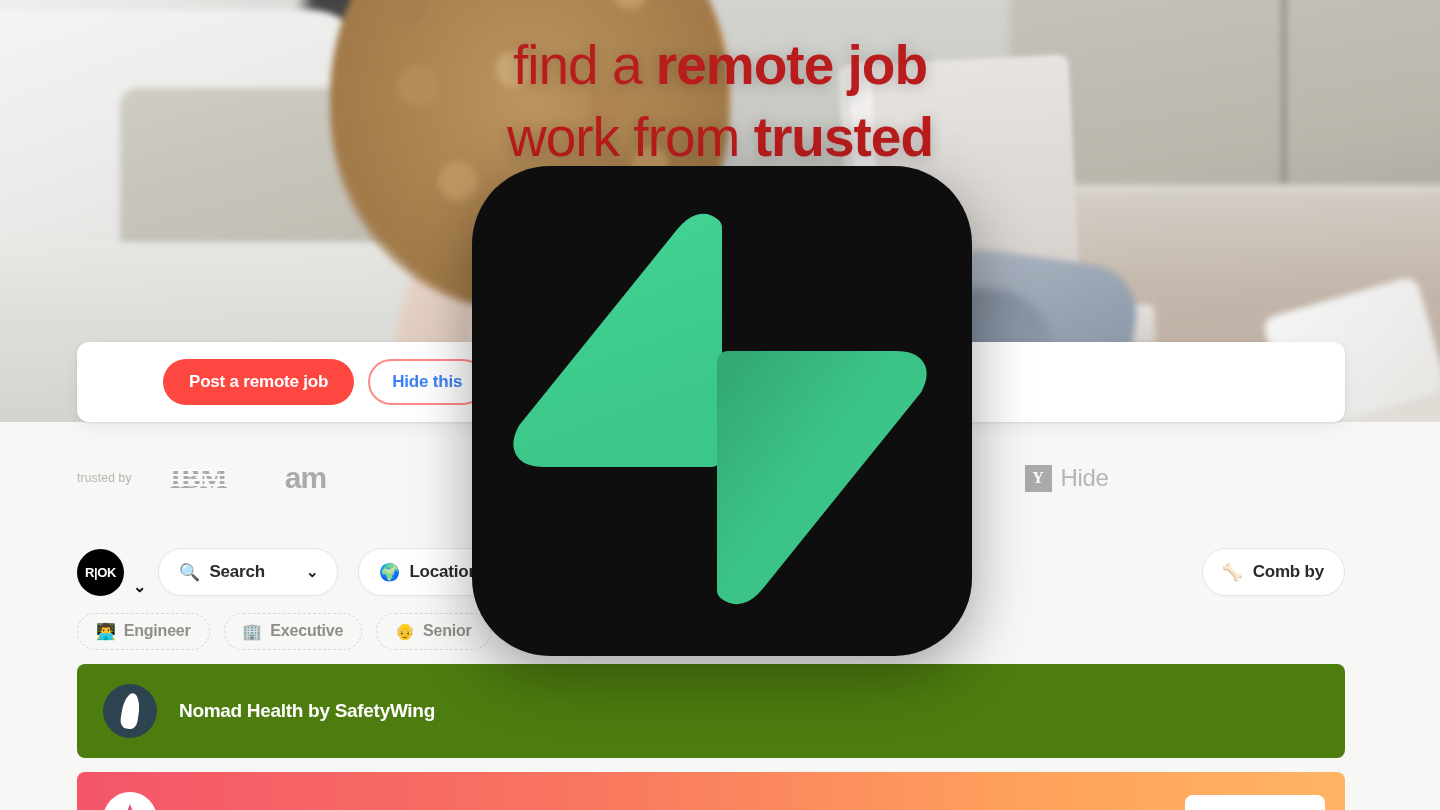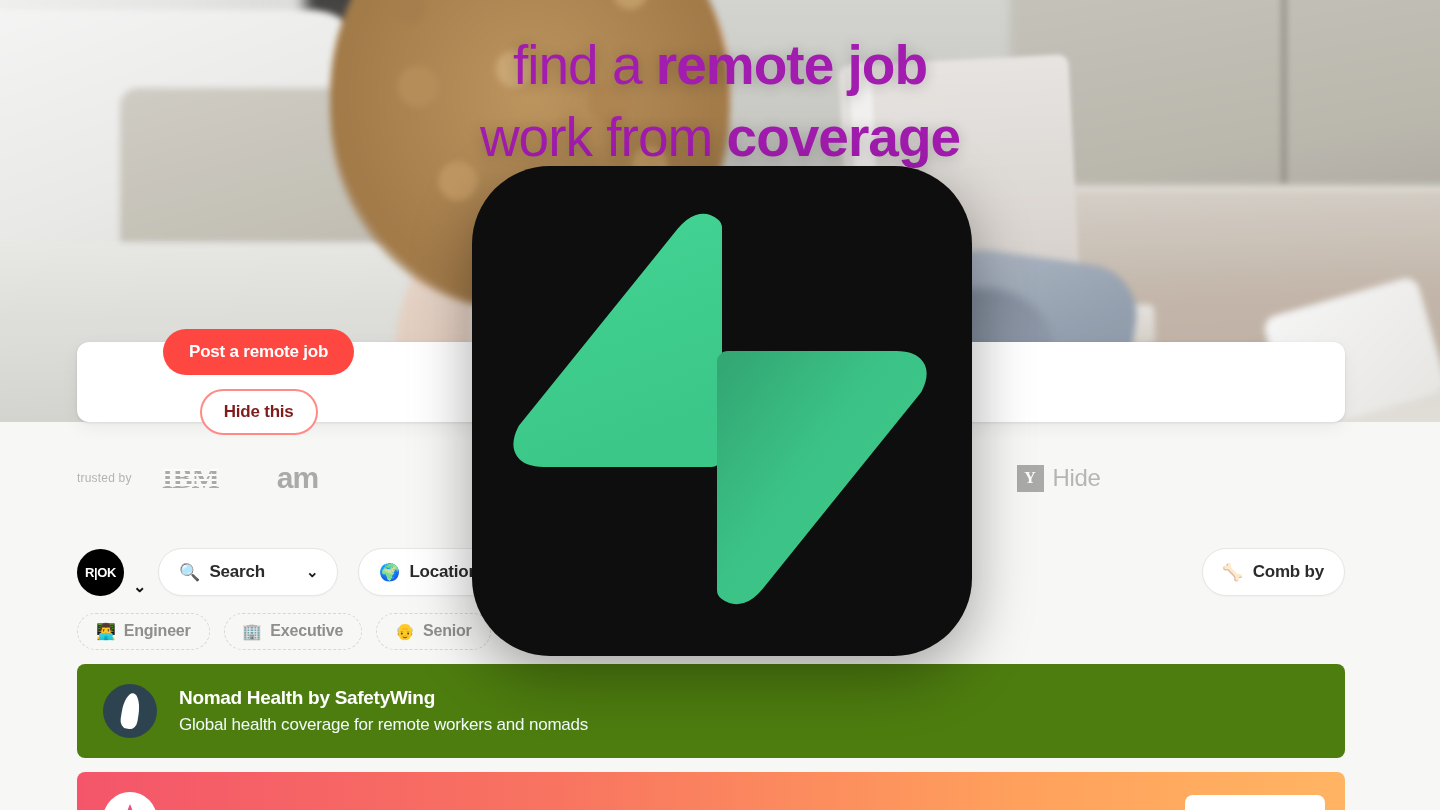--- a/index.html
+++ b/index.html
@@ -156,58 +156,58 @@
   }
   .ph-top {
     position:absolute; left:470px; top:230px; width:320px; height:220px;
     background:linear-gradient(165deg,#f7f0ea,#e8ded5);
     border-radius:60px 40px 0 0; filter:blur(3px);
   }
   .hero-tint { position:absolute; inset:0; background:rgba(0,0,0,0.04); }
 
   .hero-copy {
     position:absolute; left:0; top:36px; width:1440px;
-    text-align:center; color:#a21caf; line-height:1.06;
+    text-align:center; color:#b91c1c; line-height:1.06;
     text-shadow:0 2px 14px rgba(0,0,0,.22);
   }
   .hero-line { font-size:55px; font-weight:300; letter-spacing:-1px; }
   .hero-line .b { font-weight:800; }
   .hero-line2 { margin-top:14px; }
 
   
   .hire-banner {
     position:absolute; left:77px; top:342px; width:1268px; height:80px;
     background:#fff; border-radius:12px;
     box-shadow:0 1px 3px rgba(0,0,0,.10), 0 6px 18px rgba(0,0,0,.05);
     display:flex; align-items:center; justify-content:space-between;
     padding:0 18px 0 86px;
   }
   .hire-text {
     font-size:17px; font-weight:700; color:#1c1c1c; white-space:nowrap;
     letter-spacing:-.2px;
   }
   .hire-text .u { text-decoration:underline; text-underline-offset:3px; }
-  .hire-actions { display:flex; align-items:center; gap:14px; flex-shrink:0;flex-direction:column; }
+  .hire-actions { display:flex; align-items:center; gap:14px; flex-shrink:0; }
   .btn-post {
     background:#ff4742; color:#fff; border:none; border-radius:999px;
     padding:13px 26px; font-size:17px; font-weight:700; cursor:pointer;
     font-family:"Liberation Sans", sans-serif; white-space:nowrap;
     letter-spacing:-.2px;
   }
   .btn-hide {
-    background:#fff; color:#7f1d1d; border:2px solid #ff8a86; border-radius:999px;
+    background:#fff; color:#3b82f6; border:2px solid #ff8a86; border-radius:999px;
     padding:11px 22px; font-size:17px; font-weight:700; cursor:pointer;
     font-family:"Liberation Sans", sans-serif; white-space:nowrap;
     letter-spacing:-.2px;
   }
 
   
   .trusted {
     position:absolute; left:77px; top:452px; width:1290px; height:52px;
-    display:flex; align-items:center; gap:0;
+    display:flex; align-items:center; gap:8px;
   }
   .trusted-label {
     font-size:12px; color:#b4b4b0; letter-spacing:.2px; margin-right:30px;
     white-space:nowrap;
   }
   .logo-row { display:flex; align-items:center; gap:58px; }
   .lg { display:flex; align-items:center; opacity:.72; }
   .lg-ms-sq {
     width:36px; height:36px; margin-right:12px;
     display:grid; grid-template-columns:1fr 1fr; grid-template-rows:1fr 1fr; gap:3px;
@@ -359,21 +359,21 @@
       <div class="ph-glasses2"></div>
       <div class="ph-hair"></div>
     </div>
     <div class="hero-tint"></div>
 
     <div class="hero-copy">
       <div class="hero-line">
         <span>find a </span><span class="b">remote job</span>
       </div>
       <div class="hero-line hero-line2">
-        <span>work from </span><span class="b">coverage</span>
+        <span>work from </span><span class="b">trusted</span>
       </div>
     </div>
   </div>
 
   <div class="hire-banner">
     <div class="hire-actions">
       <button class="btn-post">Post a remote job</button>
       <button class="btn-hide">Hide this</button>
     </div>
   </div>
@@ -433,21 +433,20 @@
       <span>Senior</span>
     </div>
   </div>
 
   <div class="promo promo-teal">
     <div class="promo-avatar nomad">
       <div class="feather"></div>
     </div>
     <div class="promo-txt">
       <div class="promo-title">Nomad Health by SafetyWing</div>
-      <div class="promo-sub">Global health coverage for remote workers and nomads</div>
     </div>
   </div>
 
   <div class="promo promo-grad">
     <div class="promo-avatar airalo">
       <div class="airalo-mark"></div>
     </div>
     <div class="promo-txt">
       <div class="promo-title">Stay connected anywhere with Airalo eSIMs</div>
     </div>

